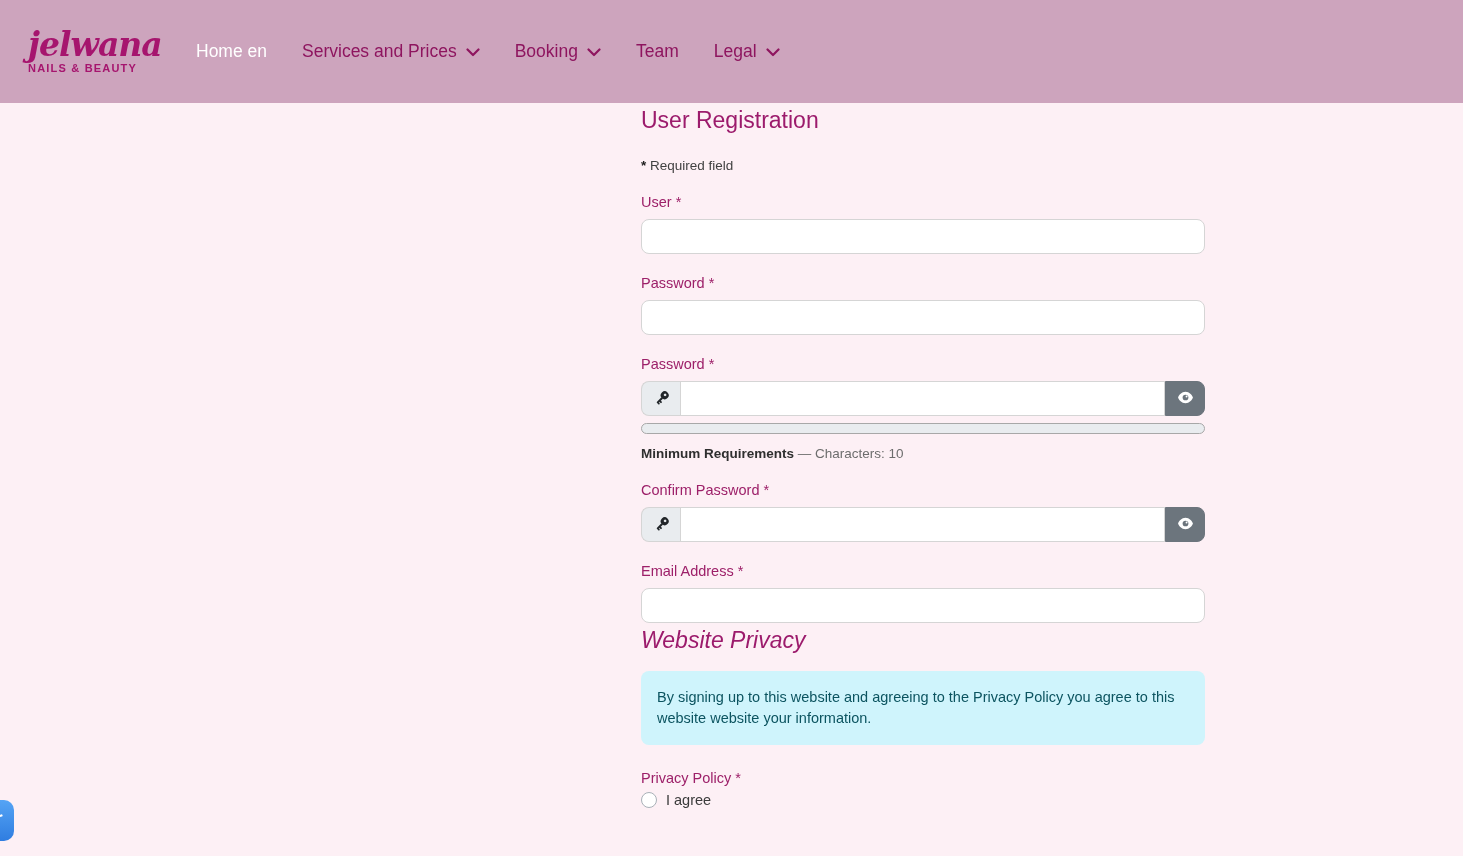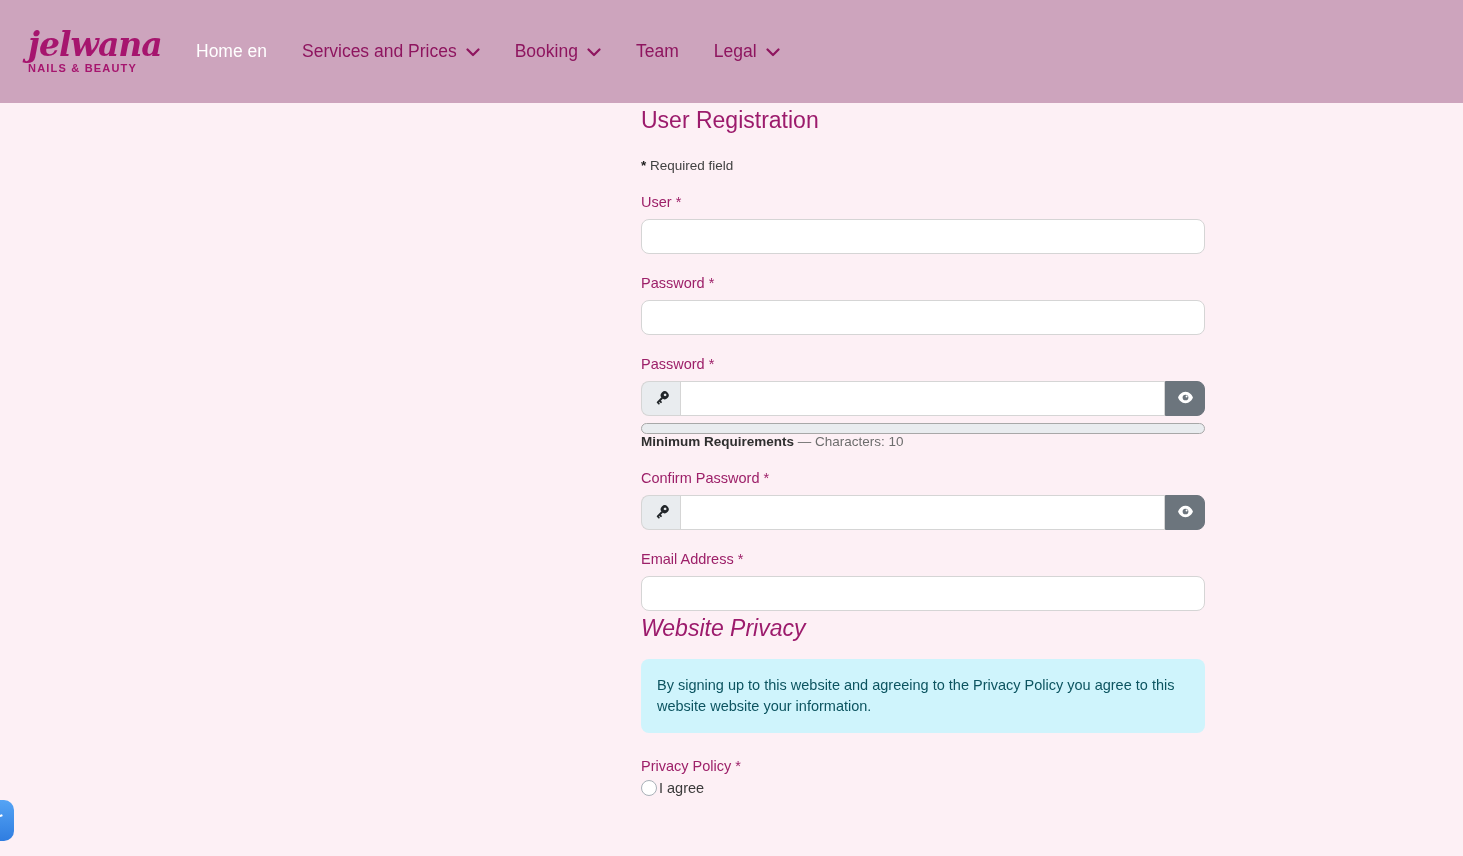--- a/index.html
+++ b/index.html
@@ -116,21 +116,21 @@
     cursor:pointer;
   }
 
   .meter {
     margin-top:7px;
     height:11px;
     background:#e9ecef;
     border:1px solid #a8a8a8;
     border-radius:7px;
   }
-  .hint { margin-top:0; font-size:13.5px; color:#6d6d6d; }
+  .hint { margin-top:12px; font-size:13.5px; color:#6d6d6d; }
   .hint b { color:#2f2f2f; }
 
   .alert-info {
     margin-top:17px;
     background:#cff4fc;
     border-radius:8px;
     padding:16px;
     font-size:14.5px;
     line-height:21px;
     color:#0c5460;
@@ -138,21 +138,21 @@
 
   .radio-group-label {
     display:block;
     margin-top:25px;
     font-size:14.5px;
     color:#9d2069;
   }
   .radio-row {
     display:flex;
     align-items:center;
-    gap:2px;
+    gap:9px;
     margin-top:6px;
     font-size:14.5px;
     color:#3b3b3b;
     cursor:pointer;
   }
   .radio {
     width:16px; height:16px;
     border-radius:50%;
     background:#fff;
     border:1px solid #a9b1b8;

